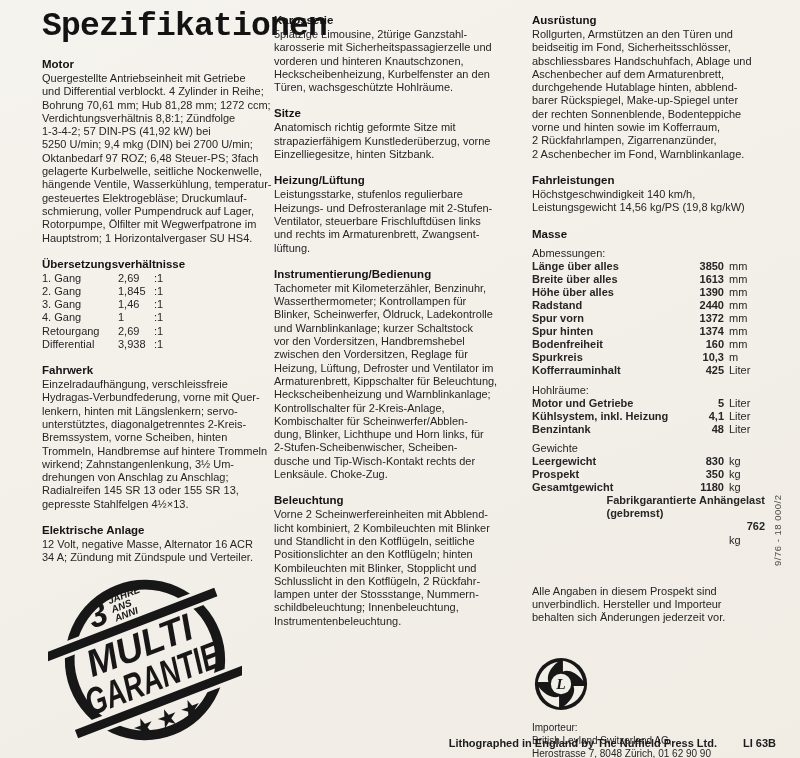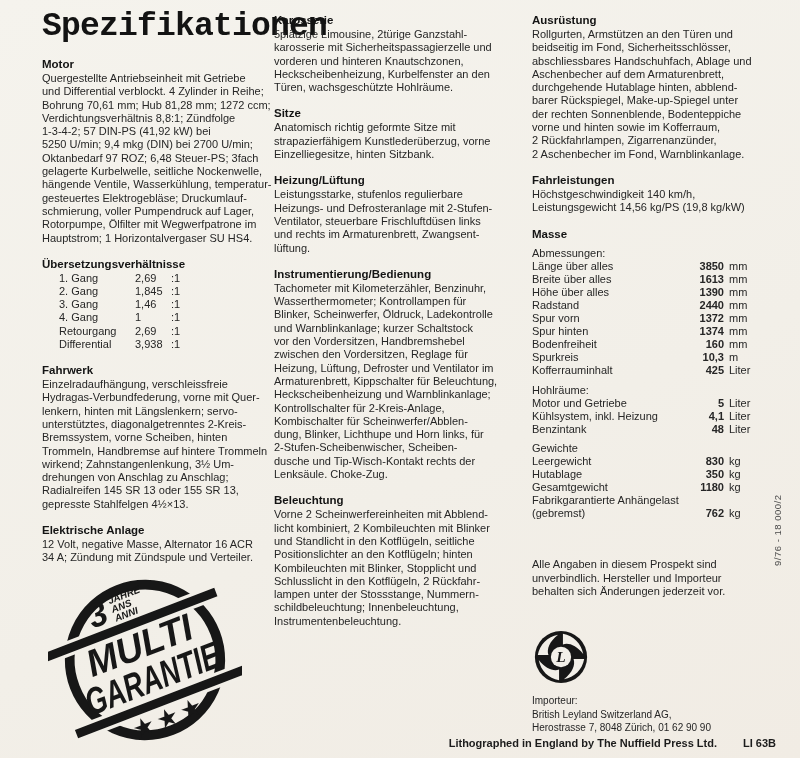--- a/index.html
+++ b/index.html
@@ -13,31 +13,31 @@
   .col-mid   { left:274px; }
   .col-right { left:532px; }
 
   .page-title { font-size:33px; font-weight:bold; letter-spacing:-0.8px; color:#131313; margin:8px 0 4px 0; line-height:36px;font-family:Liberation Mono, monospace; }
 
   .sec-head { font-weight:bold; font-size:11.5px; color:#141414; margin:13px 0 1px 0; line-height:13px; }
   .sec-body { font-size:11px; line-height:13.3px; white-space:pre-line; }
 
   
   .gear-table { font-size:11px; line-height:13.2px; }
-  .gear-row { display:flex;margin-left:17px; }
+  .gear-row { display:flex; }
   .g-label { width:76px; }
   .g-num   { width:36px; }
 
   
   .m-group { margin-top:6px; font-size:11px; line-height:13.1px; }
   .m-group:first-of-type { margin-top:0; }
   .m-group-label { }
   .m-row { display:flex; }
-  .m-row.two-line { align-items:flex-end; }
-  .m-label { flex:1; white-space:pre-line; }
+  .m-row.two-line { align-items:flex-end;flex-direction:column; }
+  .m-label { flex:1; white-space:pre-line;font-weight:bold; }
   .m-num { width:42px; text-align:right;font-weight:bold; }
   .m-unit { width:36px; padding-left:5px; }
 
   .disclaimer { margin-top:38px; font-size:11px; line-height:13.3px; white-space:pre-line; }
 
   .logo-block { margin-top:30px; }
   .importeur { margin-top:4px; font-size:10px; line-height:13.3px; white-space:pre-line; }
 
   .stamp { position:absolute; left:48px; top:566px; }
   .stamp text { font-family:"Liberation Sans", sans-serif; }
@@ -285,21 +285,21 @@
       </div>
 
       <div class="m-group">
         <div class="m-group-label">Gewichte</div>
         <div class="m-row">
           <span class="m-label">Leergewicht</span>
           <span class="m-num">830</span>
           <span class="m-unit">kg</span>
         </div>
         <div class="m-row">
-          <span class="m-label">Hutablage</span>
+          <span class="m-label">Prospekt</span>
           <span class="m-num">350</span>
           <span class="m-unit">kg</span>
         </div>
         <div class="m-row">
           <span class="m-label">Gesamtgewicht</span>
           <span class="m-num">1180</span>
           <span class="m-unit">kg</span>
         </div>
         <div class="m-row two-line">
           <span class="m-label">Fabrikgarantierte Anhängelast

